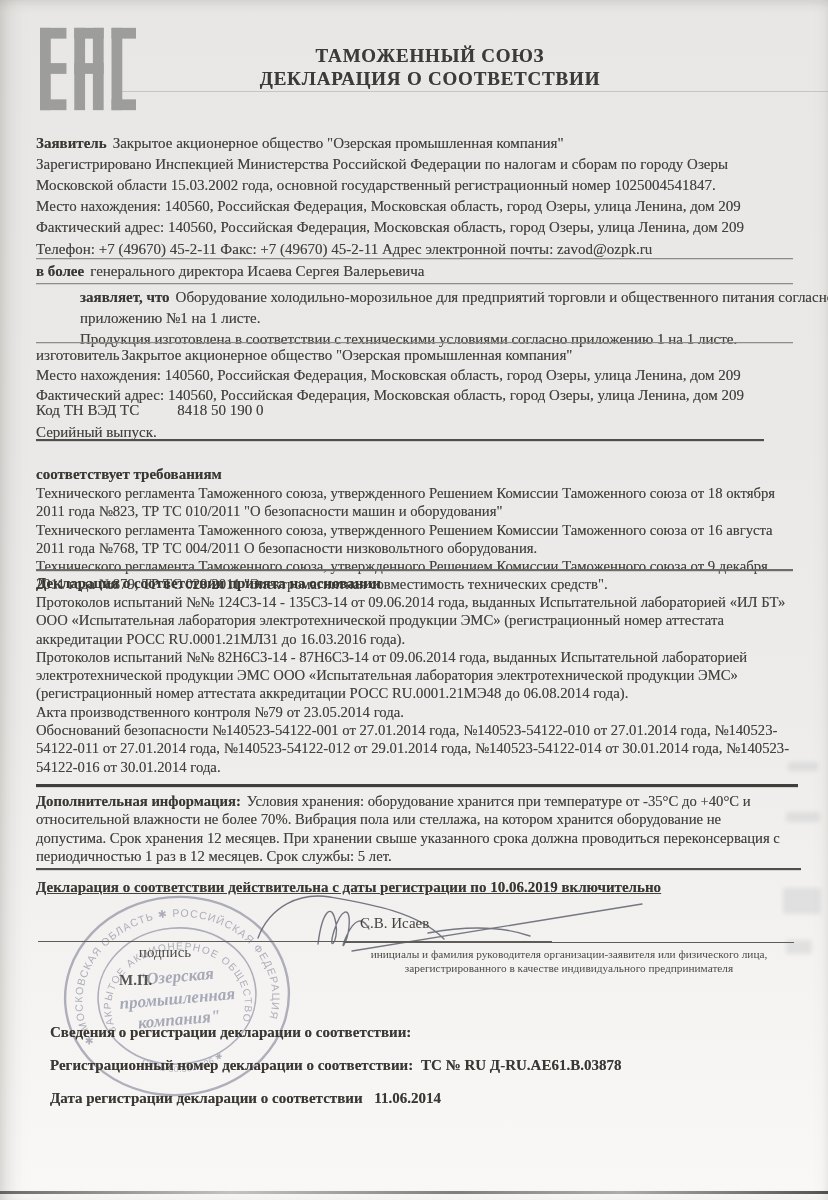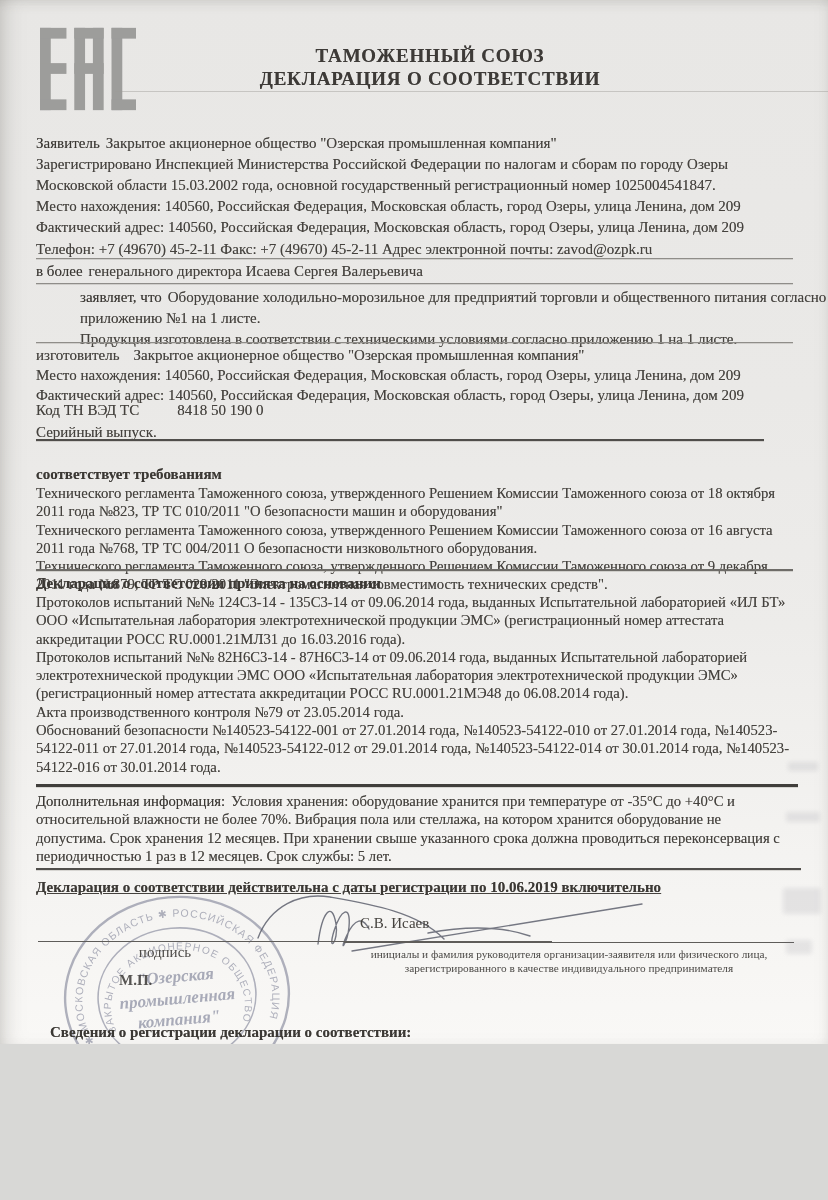--- a/index.html
+++ b/index.html
@@ -1,31 +1,31 @@
 <!DOCTYPE html>
 <html><head>
 <meta charset="utf-8">
 <style>
   html,body{margin:0;padding:0;background:#d8d8d6;}
   .page{
-    position:relative;width:828px;height:1044px;overflow:hidden;
+    position:relative;width:828px;height:1200px;overflow:hidden;
     background:linear-gradient(180deg,#e8e7e5 0%,#eae9e7 38%,#edecea 60%,#f4f3f1 82%,#f9f8f6 100%);
     box-shadow:inset 16px 0 22px -14px rgba(120,118,112,.38),
                inset -8px 0 16px -10px rgba(140,138,132,.22),
                inset 0 8px 14px -8px rgba(130,128,122,.28);
     font-family:"Liberation Serif","DejaVu Serif",serif;
     color:#45423e;
   }
   .page *{box-sizing:border-box;}
   .abs{position:absolute;}
   .sec{position:absolute;left:36px;width:758px;font-size:15px;line-height:21px;
        text-shadow:0 0 .4px rgba(68,65,61,.55);}
   .sec p{margin:0;}
   .b{font-weight:bold;color:#3b3834;}
-  .lbl{font-weight:normal;color:#3b3834;margin-right:6px;}
+  .lbl{font-weight:bold;color:#3b3834;margin-right:6px;}
   .dense{font-size:14.7px;line-height:18.3px;}
   .rule{position:absolute;left:36px;height:1px;background:#8f8d89;box-shadow:0 1px 0 rgba(160,158,152,.35);}
   .rule.mid{height:2px;background:#504e4b;}
   .rule.thick{height:2.5px;background:#403e3b;}
   .doc-title{position:absolute;left:130px;top:44px;width:600px;text-align:center;
      font-weight:bold;font-size:19px;line-height:23px;letter-spacing:.8px;color:#3d3a37;
      text-shadow:0 0 .5px rgba(61,58,55,.6);}
   .caption-small{font-size:11.3px;line-height:14px;color:#4c4a47;text-align:center;}
   .sig-line{position:absolute;height:1px;background:#5e5c59;}
   .smudge{position:absolute;background:rgba(118,122,138,.14);filter:blur(2px);border-radius:3px;}
@@ -79,21 +79,21 @@
   <div class="rule" style="top:283px;width:757px;"></div>
 
   <div class="sec" style="top:287px;margin-left:44px;">
     <p><span class="lbl">заявляет, что</span><span>Оборудование холодильно-морозильное для предприятий торговли и общественного питания согласно приложению №1 на 1 листе.</span></p>
     <p>Продукция изготовлена в соответствии с техническими условиями согласно приложению 1 на 1 листе.</p>
   </div>
 
   <div class="rule" style="top:342px;width:757px;"></div>
 
   <div class="sec" style="top:345px;line-height:20px;">
-    <p><span style="margin-right:14px;">изготовитель</span><span>Закрытое акционерное общество "Озерская промышленная компания"</span></p>
+    <p><span style="margin-right:2px;">изготовитель</span><span>Закрытое акционерное общество "Озерская промышленная компания"</span></p>
     <p>Место нахождения: 140560, Российская Федерация, Московская область, город Озеры, улица Ленина, дом 209</p>
     <p>Фактический адрес: 140560, Российская Федерация, Московская область, город Озеры, улица Ленина, дом 209</p>
   </div>
 
   <div class="sec" style="top:399px;line-height:22px;">
     <p><span>Код ТН ВЭД ТС</span><span style="margin-left:38px;">8418 50 190 0</span></p>
     <p>Серийный выпуск.</p>
   </div>
 
   <div class="rule mid" style="top:439px;width:728px;"></div>

